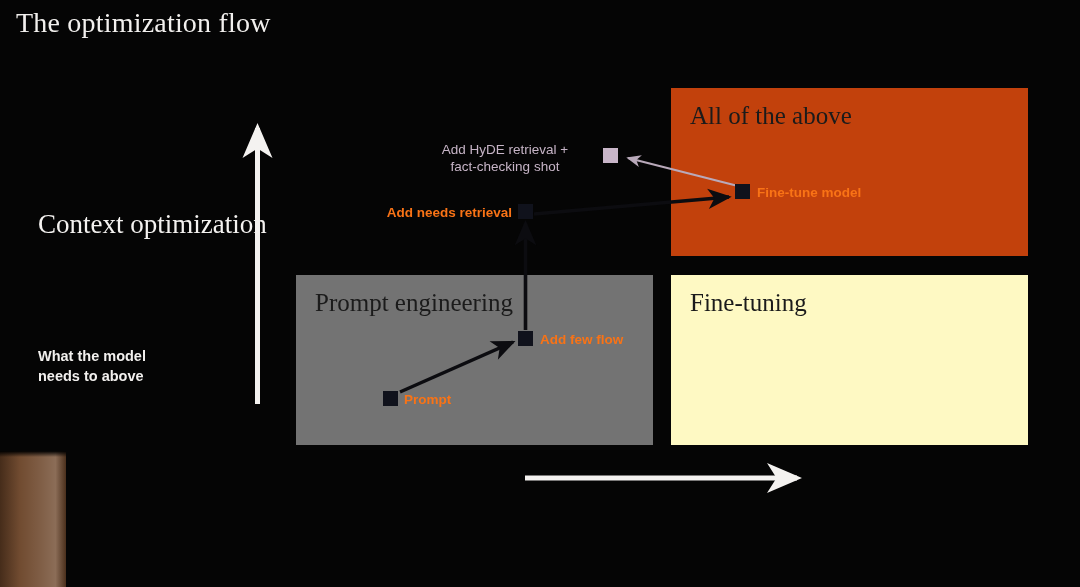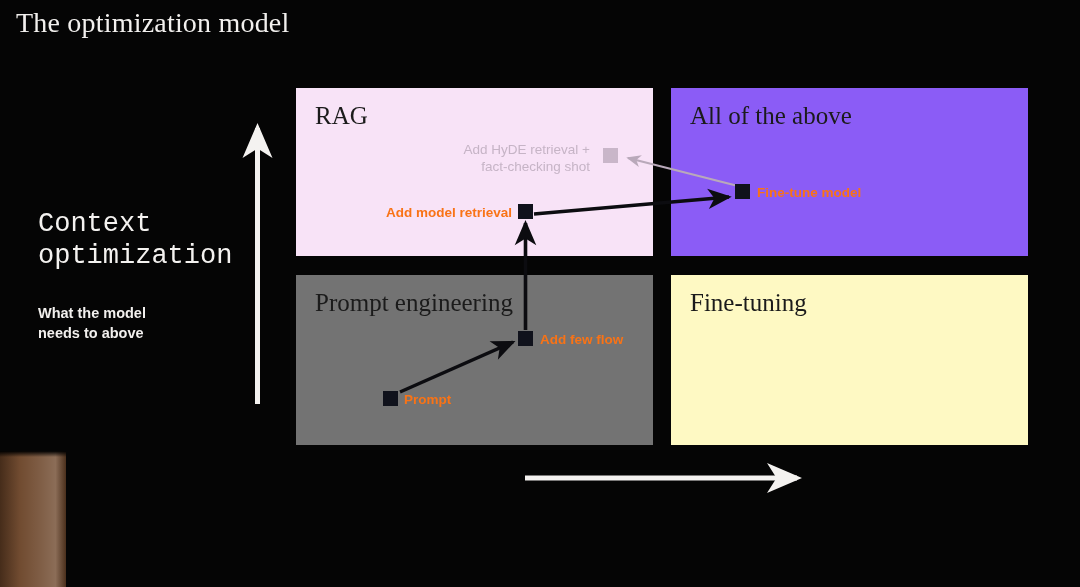--- a/index.html
+++ b/index.html
@@ -18,46 +18,46 @@
   }
 
   
   .quad{position:absolute;}
   .quad-title{
     position:absolute;left:19px;top:14px;
     font-family:"Liberation Serif",serif;
     font-size:25px;color:#1b1b1b;white-space:nowrap;
   }
   #quad-rag       {left:296px;top:88px; width:357px;height:168px;background:#f8e3f7;}
-  #quad-all       {left:671px;top:88px; width:357px;height:168px;background:#8b5cf6;}
+  #quad-all       {left:671px;top:88px; width:357px;height:168px;background:#c2410c;}
   #quad-prompt    {left:296px;top:275px;width:357px;height:170px;background:#737373;}
   #quad-finetune  {left:671px;top:275px;width:357px;height:170px;background:#fef9c3;}
 
   
   .node{position:absolute;width:15px;height:15px;background:#10121c;}
   .node.faded{background:#c9b6c9;}
   .node-label{
     position:absolute;font-size:13.5px;font-weight:600;color:#f97316;
     white-space:nowrap;line-height:1.25;
   }
   .node-label.faded{color:#c6b4c6;font-weight:500;}
   .node-label.right{text-align:left;}
   .node-label.left{text-align:right;}
 
   
   #wires{position:absolute;left:0;top:0;width:1080px;height:587px;pointer-events:none;}
 
   
   .axis-name{
-    position:absolute;font-family:Liberation Mono, monospace;
+    position:absolute;font-family:Liberation Serif, serif;
     color:#f4f2f0;white-space:nowrap;
   }
   .axis-sub{
     position:absolute;font-size:14.5px;font-weight:700;color:#f2f0ee;
-    line-height:1.38;white-space:nowrap;
+    line-height:1.38;white-space:nowrap;margin-top:43px;
   }
   #y-axis-name{left:38px;top:209px;font-size:27px;line-height:1.17;white-space:normal;width:230px;}
   #y-axis-sub {left:38px;top:303px;}
   #x-axis-name{left:545px;top:503px;font-size:27px;transform:translateY(-50%);}
   #x-axis-sub {left:545px;top:548px;transform:translateY(-50%);}
 
   
   #wood-strip{
     position:absolute;left:0;top:451px;width:66px;height:136px;
     background:
@@ -78,25 +78,22 @@
   #wood-strip .topfade{
     position:absolute;left:0;top:0;width:100%;height:6px;
     background:linear-gradient(180deg,#000 0%,rgba(0,0,0,0) 100%);
   }
 </style>
 </head>
 <body>
 
 <div id="slide">
 
-  <div class="deck-title">The optimization model</div>
+  <div class="deck-title">The optimization flow</div>
 
-  <div class="quad" id="quad-rag">
-    <div class="quad-title">RAG</div>
-  </div>
 
   <div class="quad" id="quad-all">
     <div class="quad-title">All of the above</div>
   </div>
 
   <div class="quad" id="quad-prompt">
     <div class="quad-title">Prompt engineering</div>
   </div>
 
   <div class="quad" id="quad-finetune">
@@ -129,27 +126,27 @@
     <line x1="525" y1="478" x2="797" y2="478" stroke="#f4f2f0" stroke-width="5" marker-end="url(#ah-white)"></line>
   </svg>
 
   <div class="node" style="left:383px;top:391px;"></div>
   <div class="node-label right" style="left:404px;top:392px;">Prompt</div>
 
   <div class="node" style="left:518px;top:331px;"></div>
   <div class="node-label right" style="left:540px;top:332px;">Add few flow</div>
 
   <div class="node" style="left:518px;top:204px;"></div>
-  <div class="node-label left" style="left:374px;top:205px;width:138px;">Add model retrieval</div>
+  <div class="node-label left" style="left:374px;top:205px;width:138px;">Add needs retrieval</div>
 
   <div class="node" style="left:735px;top:184px;"></div>
   <div class="node-label right" style="left:757px;top:185px;">Fine-tune model</div>
 
   <div class="node faded" style="left:603px;top:148px;"></div>
-  <div class="node-label faded left" style="left:420px;top:142px;width:170px;">
+  <div class="node-label faded left" style="left:420px;top:142px;width:170px;text-align:center;">
     <span>Add HyDE retrieval +</span><br>
     <span>fact-checking shot</span>
   </div>
 
   <div class="axis-name" id="y-axis-name">Context optimization</div>
   <div class="axis-sub" id="y-axis-sub">
     <span>What the model</span><br>
     <span>needs to above</span>
   </div>
 

